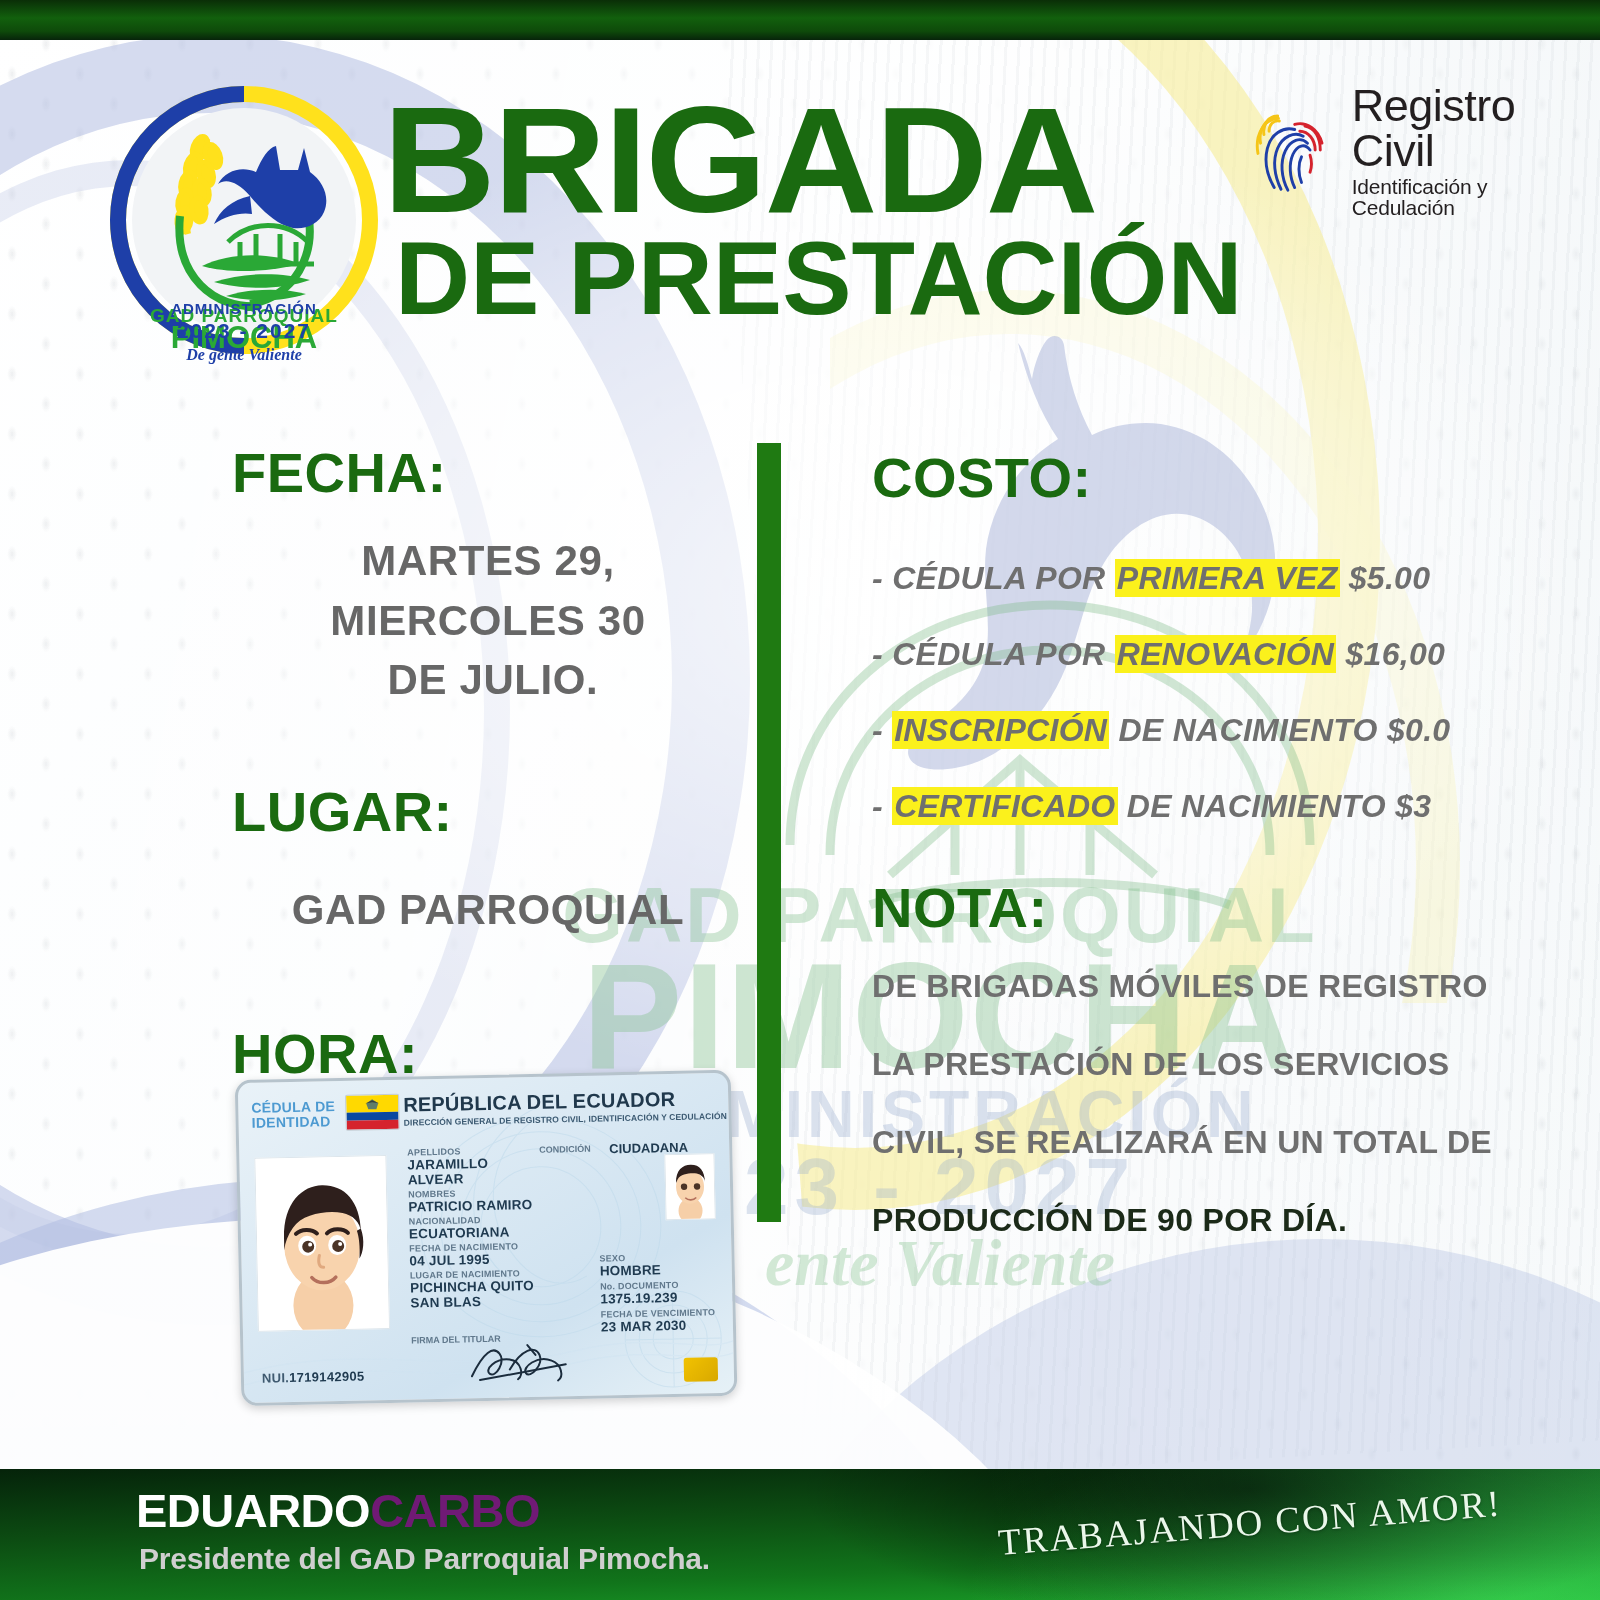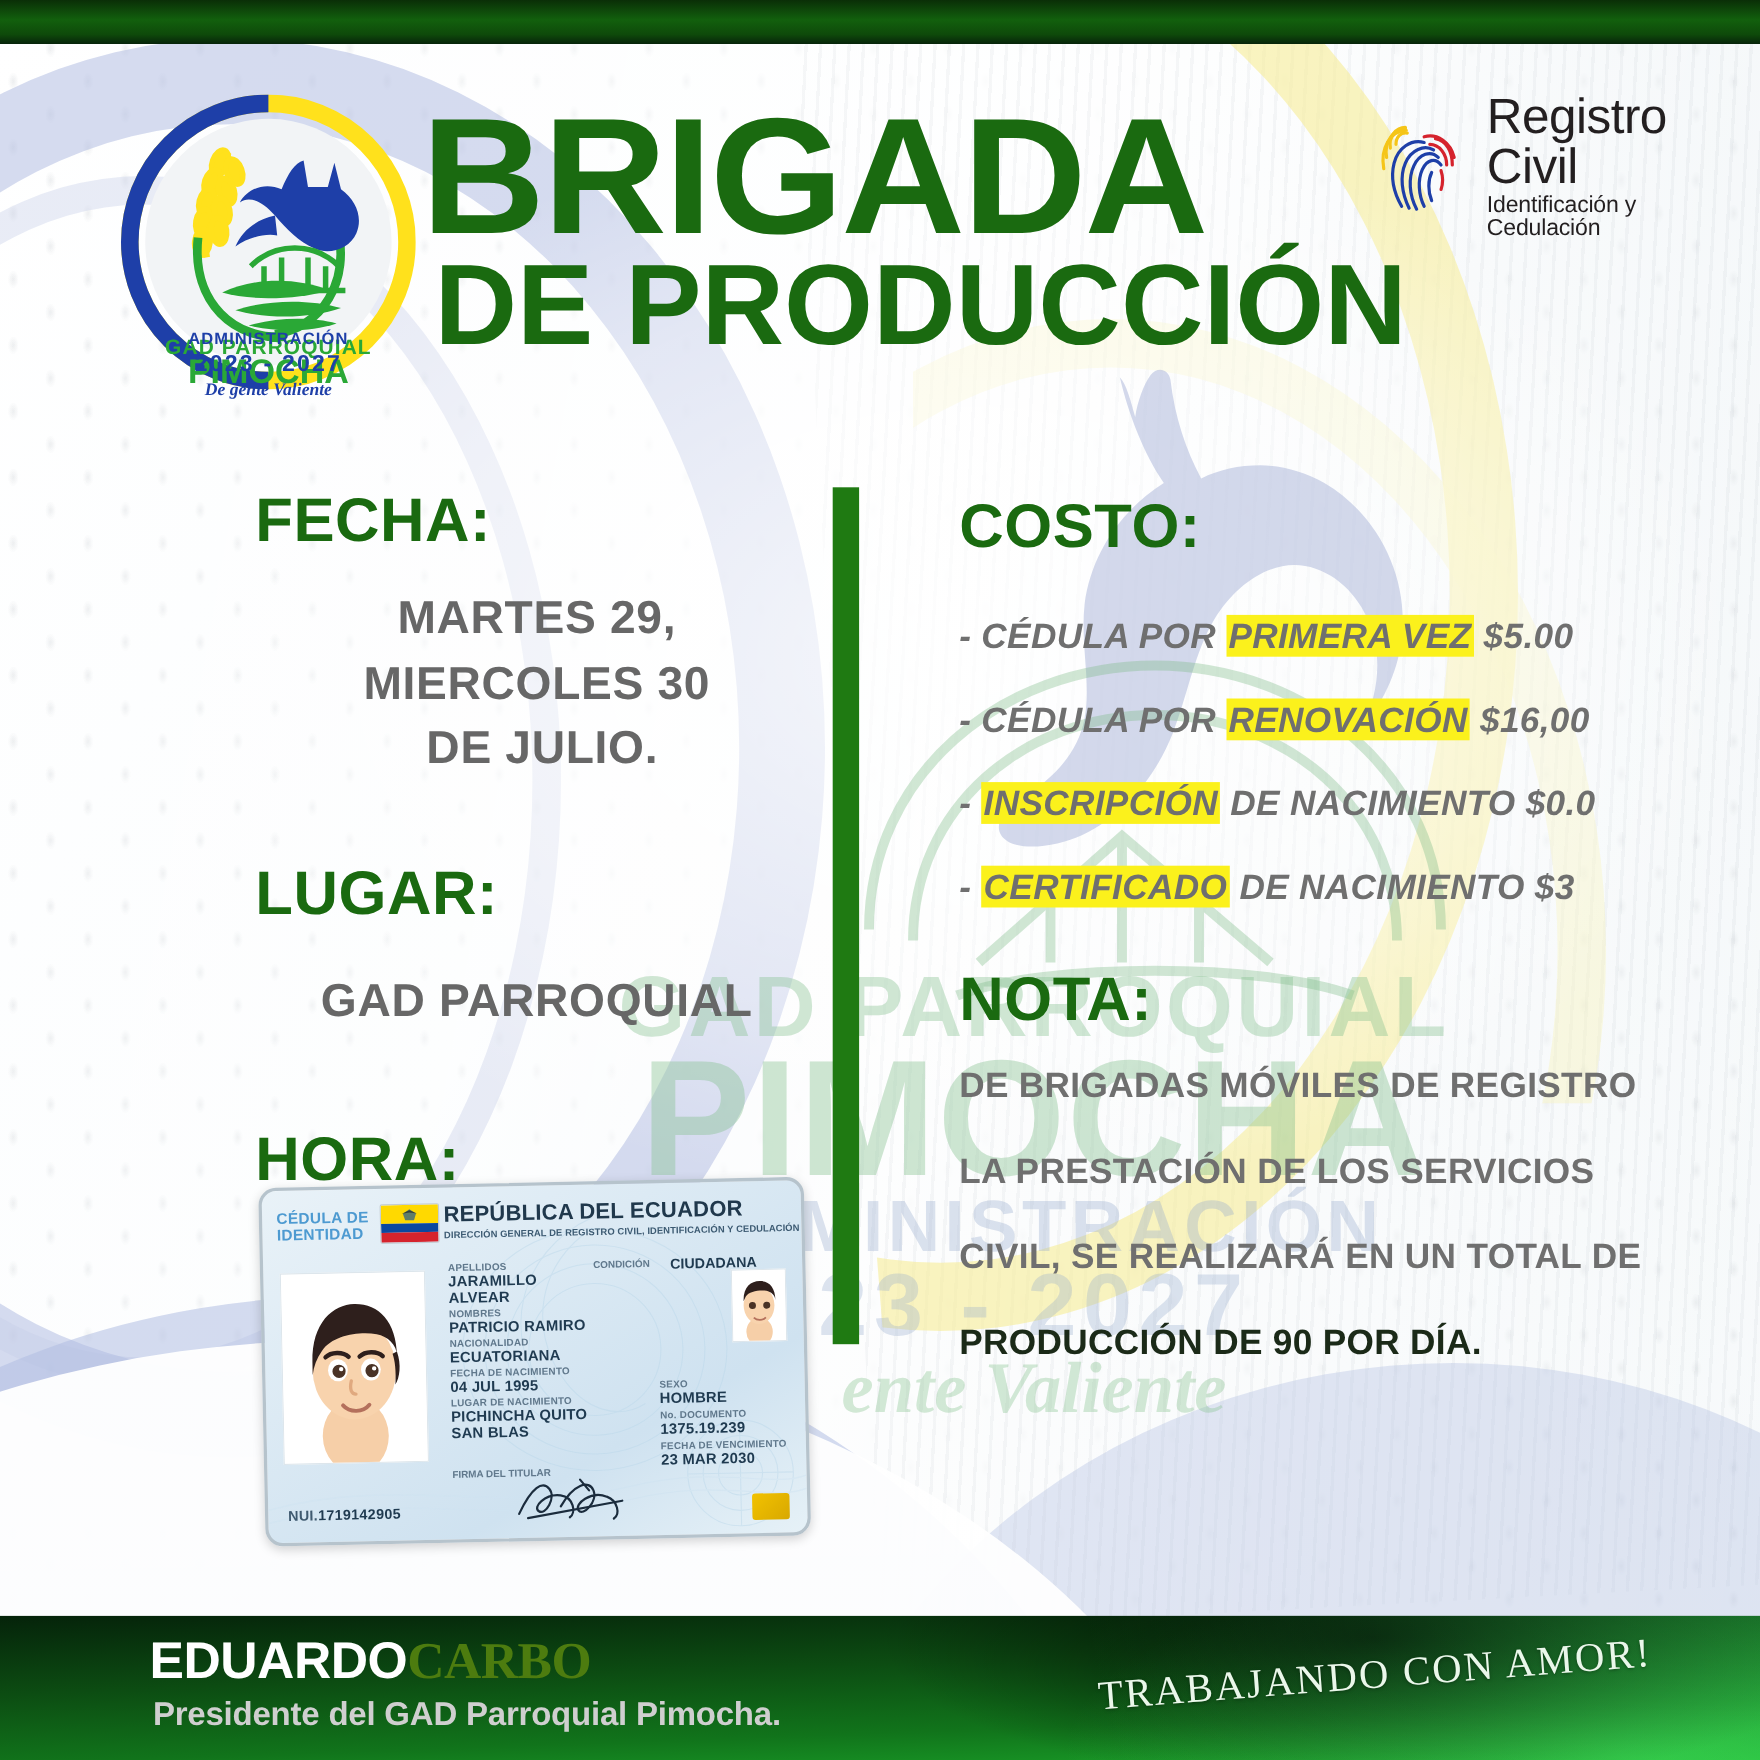--- a/index.html
+++ b/index.html
@@ -252,21 +252,21 @@
     background:linear-gradient(135deg,#f2c200,#d8a800);border-radius:3px;
   }
   .id-sign{position:absolute;left:222px;top:262px;width:110px;height:48px;}
 
   
   .ft-name{
     position:absolute;left:136px;bottom:66px;font-size:47px;font-weight:900;
     letter-spacing:-.5px;line-height:1;z-index:45;
   }
   .ft-name .a{color:#ffffff;}
-  .ft-name .b{color:#4d7c0f;font-family:Liberation Serif, serif;}
+  .ft-name .b{color:#701a75;}
   .ft-role{
     position:absolute;left:139px;bottom:24px;font-size:30px;font-weight:700;
     color:#cfcfcf;letter-spacing:-.2px;z-index:45;
   }
   .ft-slogan{
     position:absolute;left:1000px;bottom:36px;font-size:37px;font-weight:400;
     color:#eaf7ea;letter-spacing:2px;z-index:45;
     font-family:"Liberation Serif","DejaVu Serif",serif;
     transform:rotate(-4.5deg);transform-origin:left bottom;
     text-shadow:0 1px 3px rgba(0,0,0,.35);
@@ -360,21 +360,21 @@
     <text x="134" y="262" text-anchor="middle" fill="#2aa836" font-size="31" font-weight="900" font-family="Liberation Sans, sans-serif" letter-spacing="0">PIMOCHA</text>
   </svg>
   <div style="position:absolute;left:110px;top:300px;width:268px;text-align:center;z-index:21;">
     <div style="font-size:15px;font-weight:900;color:#1e3fa8;letter-spacing:1px;">ADMINISTRACIÓN</div>
     <div style="font-size:21px;font-weight:900;color:#1e3fa8;letter-spacing:2px;margin-top:2px;">2023 - 2027</div>
     <div style="font-size:16px;font-style:italic;font-weight:700;color:#1e3fa8;margin-top:3px;font-family:'Liberation Serif',serif;">De gente Valiente</div>
   </div>
 
   <div class="title-wrap">
     <div class="t-brigada">BRIGADA</div>
-    <div class="t-cedulacion">DE PRODUCCIÓN</div>
+    <div class="t-cedulacion">DE PRESTACIÓN</div>
   </div>
 
   <div class="rc-logo">
     <svg width="84" height="104" viewBox="0 0 84 104">
       <g fill="none" stroke-width="3.4" stroke-linecap="round">
         <g stroke="#f5c518">
           <path d="M14 34 C12 22 20 12 30 12"></path>
           <path d="M10 44 C7 28 17 14 30 13"></path>
           <path d="M20 30 C20 22 25 17 32 18"></path>
           <path d="M7 56 C3 34 14 16 31 15"></path>

